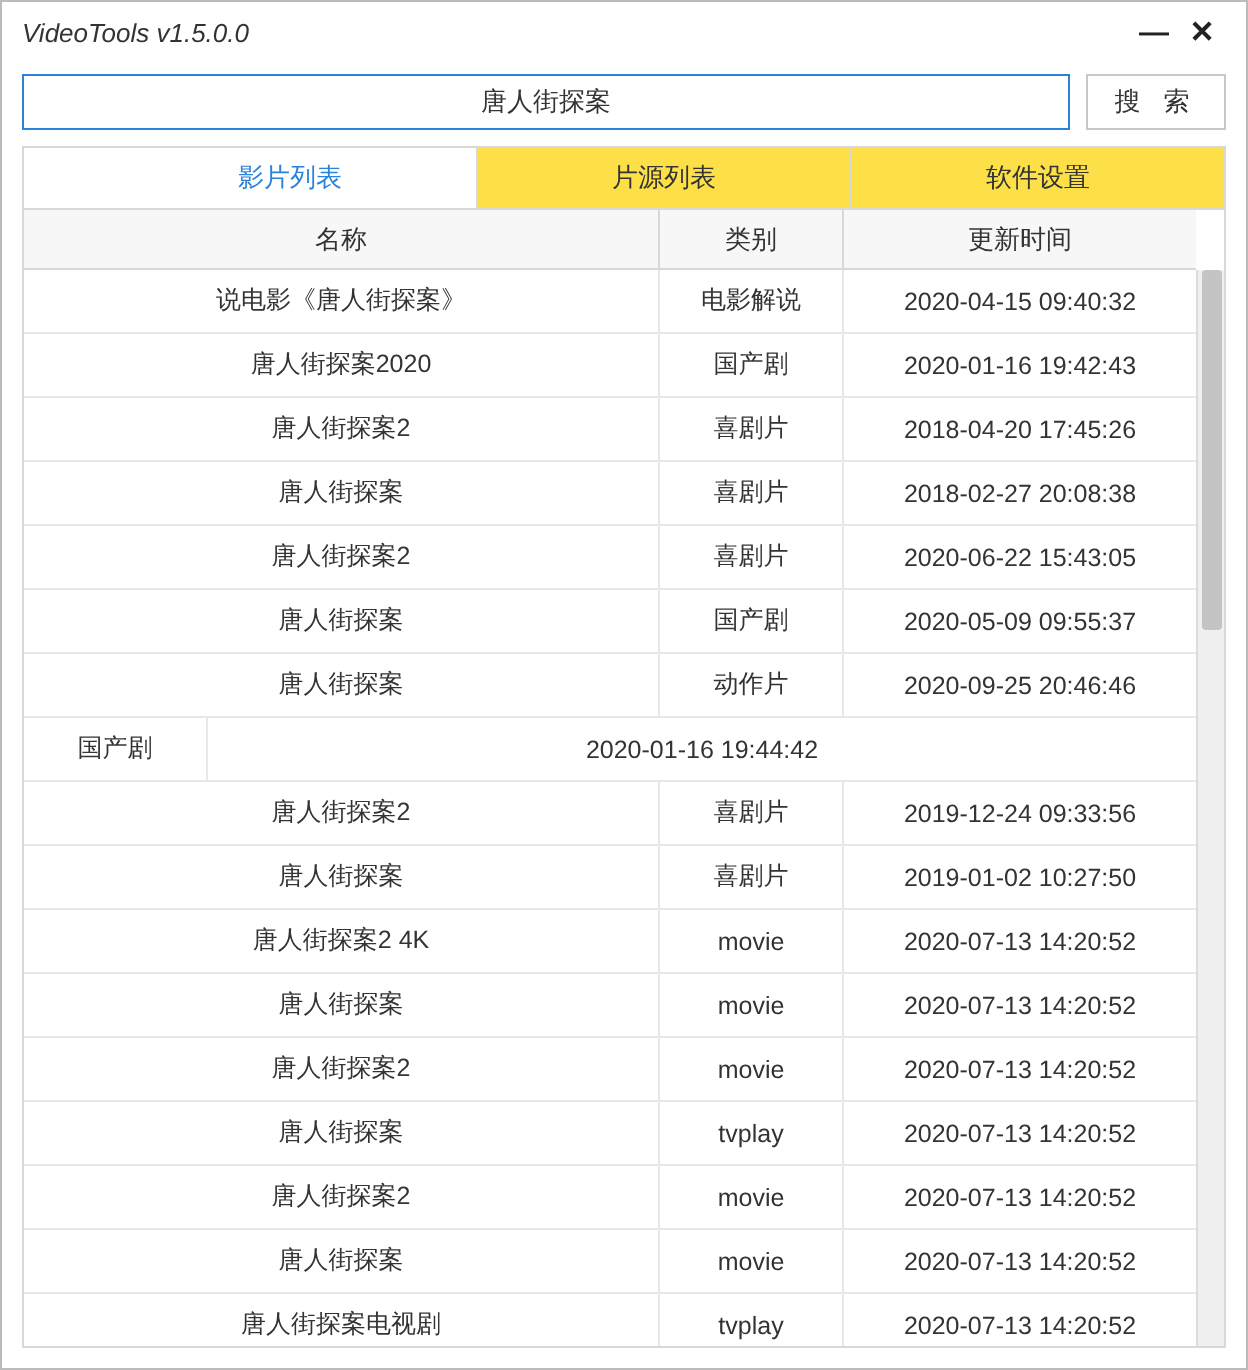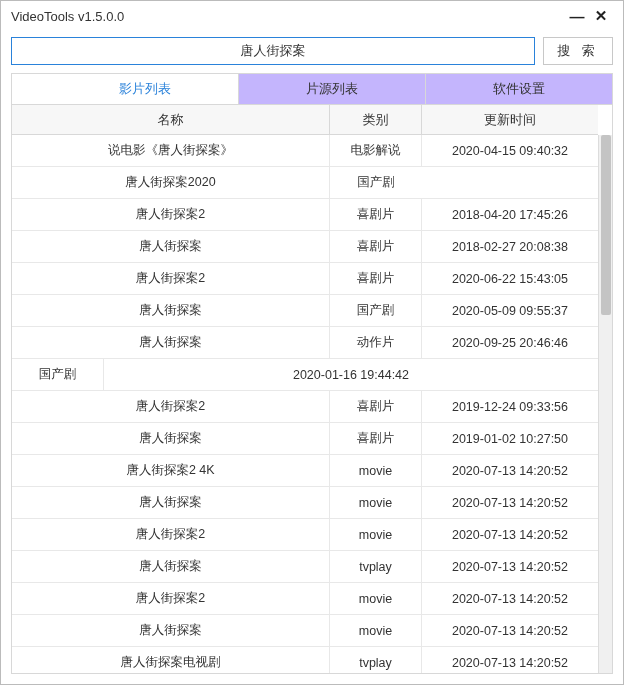--- a/index.html
+++ b/index.html
@@ -20,21 +20,21 @@
     flex-direction: column;
   }
   .titlebar {
     height: 30px;
     display: flex;
     align-items: center;
     padding: 0 10px;
     color: #333;
     font-size: 13px;
   }
-  .titlebar-title { flex: 1; }
+  .titlebar-title { flex: 1; font-style: italic; }
   .titlebar-btn {
     width: 24px;
     text-align: center;
     font-size: 15px;
     font-weight: bold;
     cursor: pointer;
     color: #222;
   }
   .searchbar {
     display: flex;
@@ -70,21 +70,21 @@
     padding-left: 40px;
   }
   .tab {
     flex: 1;
     height: 30px;
     display: flex;
     align-items: center;
     justify-content: center;
     font-size: 13px;
     color: #333;
-    background: #c4b5fd;
+    background: #fde047;
     border-right: 1px solid #d8d8d8;
     cursor: pointer;
   }
   .tab:last-child { border-right: none; }
   .tab.active { color: #2a82da; background: #fff; }
   .content {
     flex: 1;
     margin: 0 10px 10px 10px;
     border: 1px solid #d8d8d8;
     display: flex;
@@ -181,20 +181,21 @@
       </div>
       <div class="rows-viewport" id="rows-viewport">
           <div class="data-row first">
             <div class="data-cell col-name">说电影《唐人街探案》</div>
             <div class="data-cell col-cat">电影解说</div>
             <div class="data-cell col-time">2020-04-15 09:40:32</div>
           </div>
           <div class="data-row">
             <div class="data-cell col-name">唐人街探案2020</div>
             <div class="data-cell col-cat">国产剧</div>
+            <div class="data-cell col-time">2020-01-16 19:42:43</div>
           </div>
           <div class="data-row">
             <div class="data-cell col-name">唐人街探案2</div>
             <div class="data-cell col-cat">喜剧片</div>
             <div class="data-cell col-time">2018-04-20 17:45:26</div>
           </div>
           <div class="data-row">
             <div class="data-cell col-name">唐人街探案</div>
             <div class="data-cell col-cat">喜剧片</div>
             <div class="data-cell col-time">2018-02-27 20:08:38</div>

